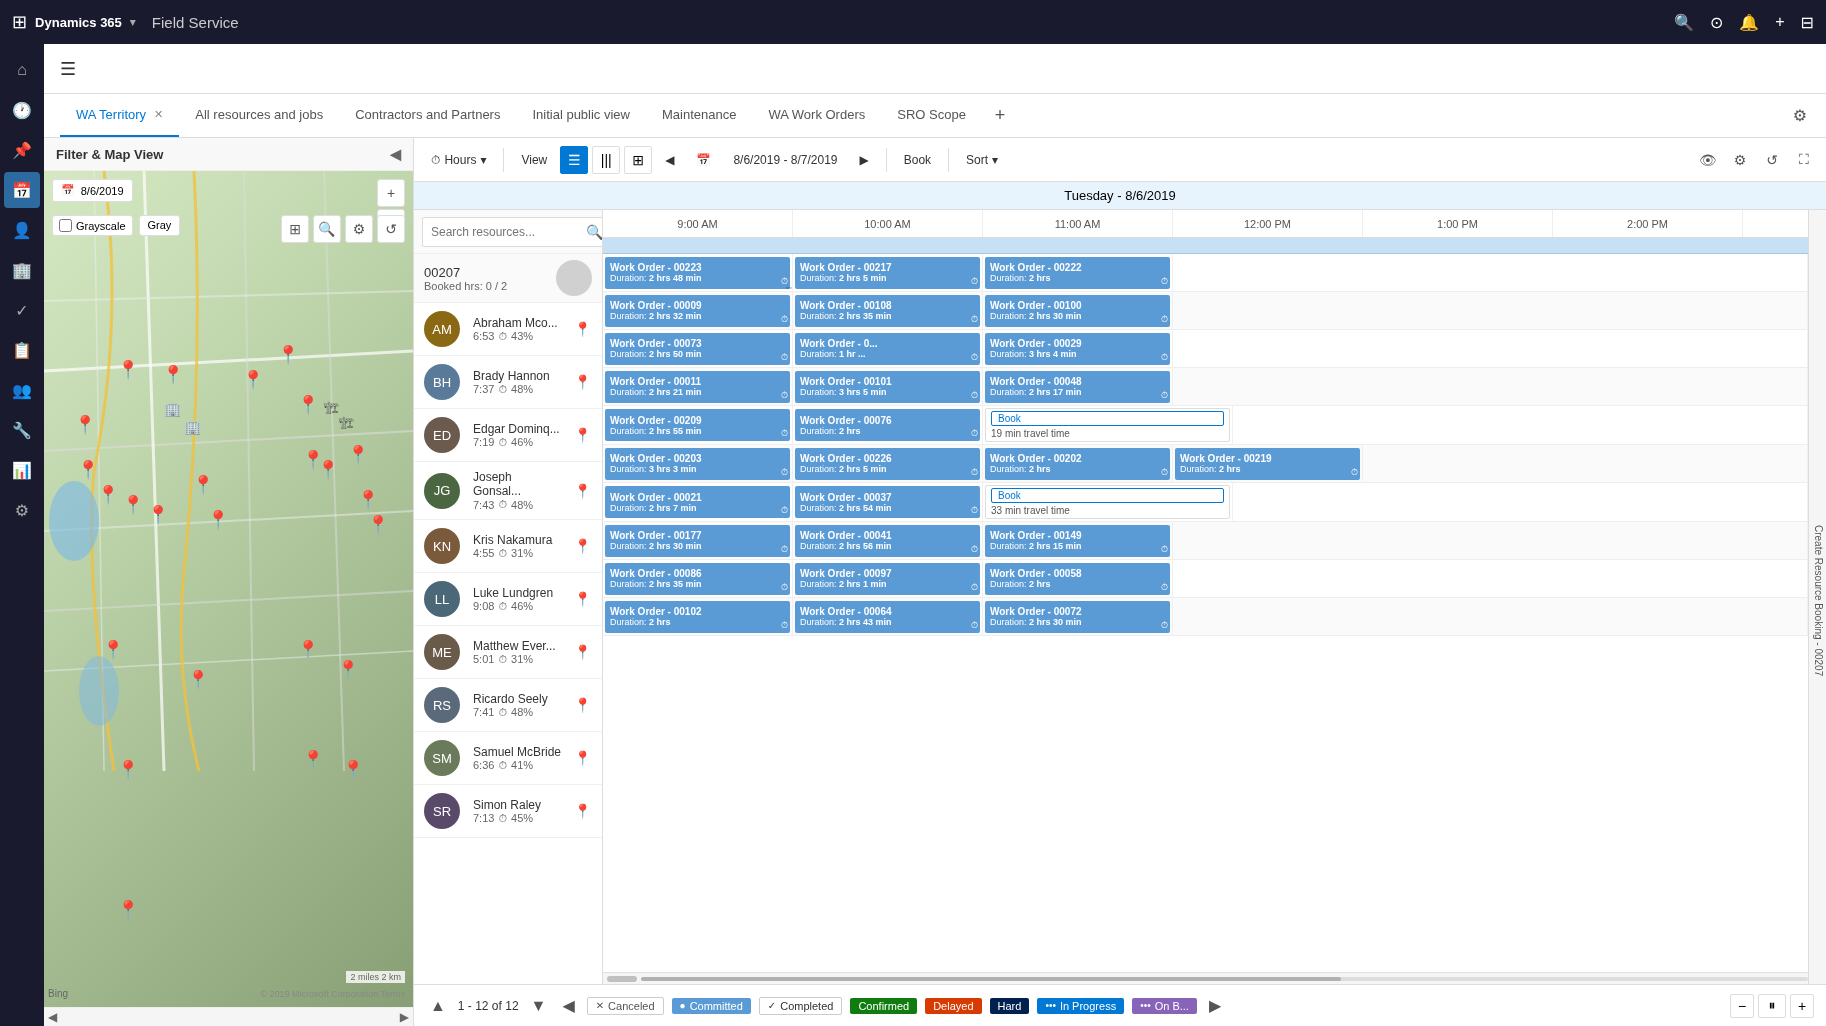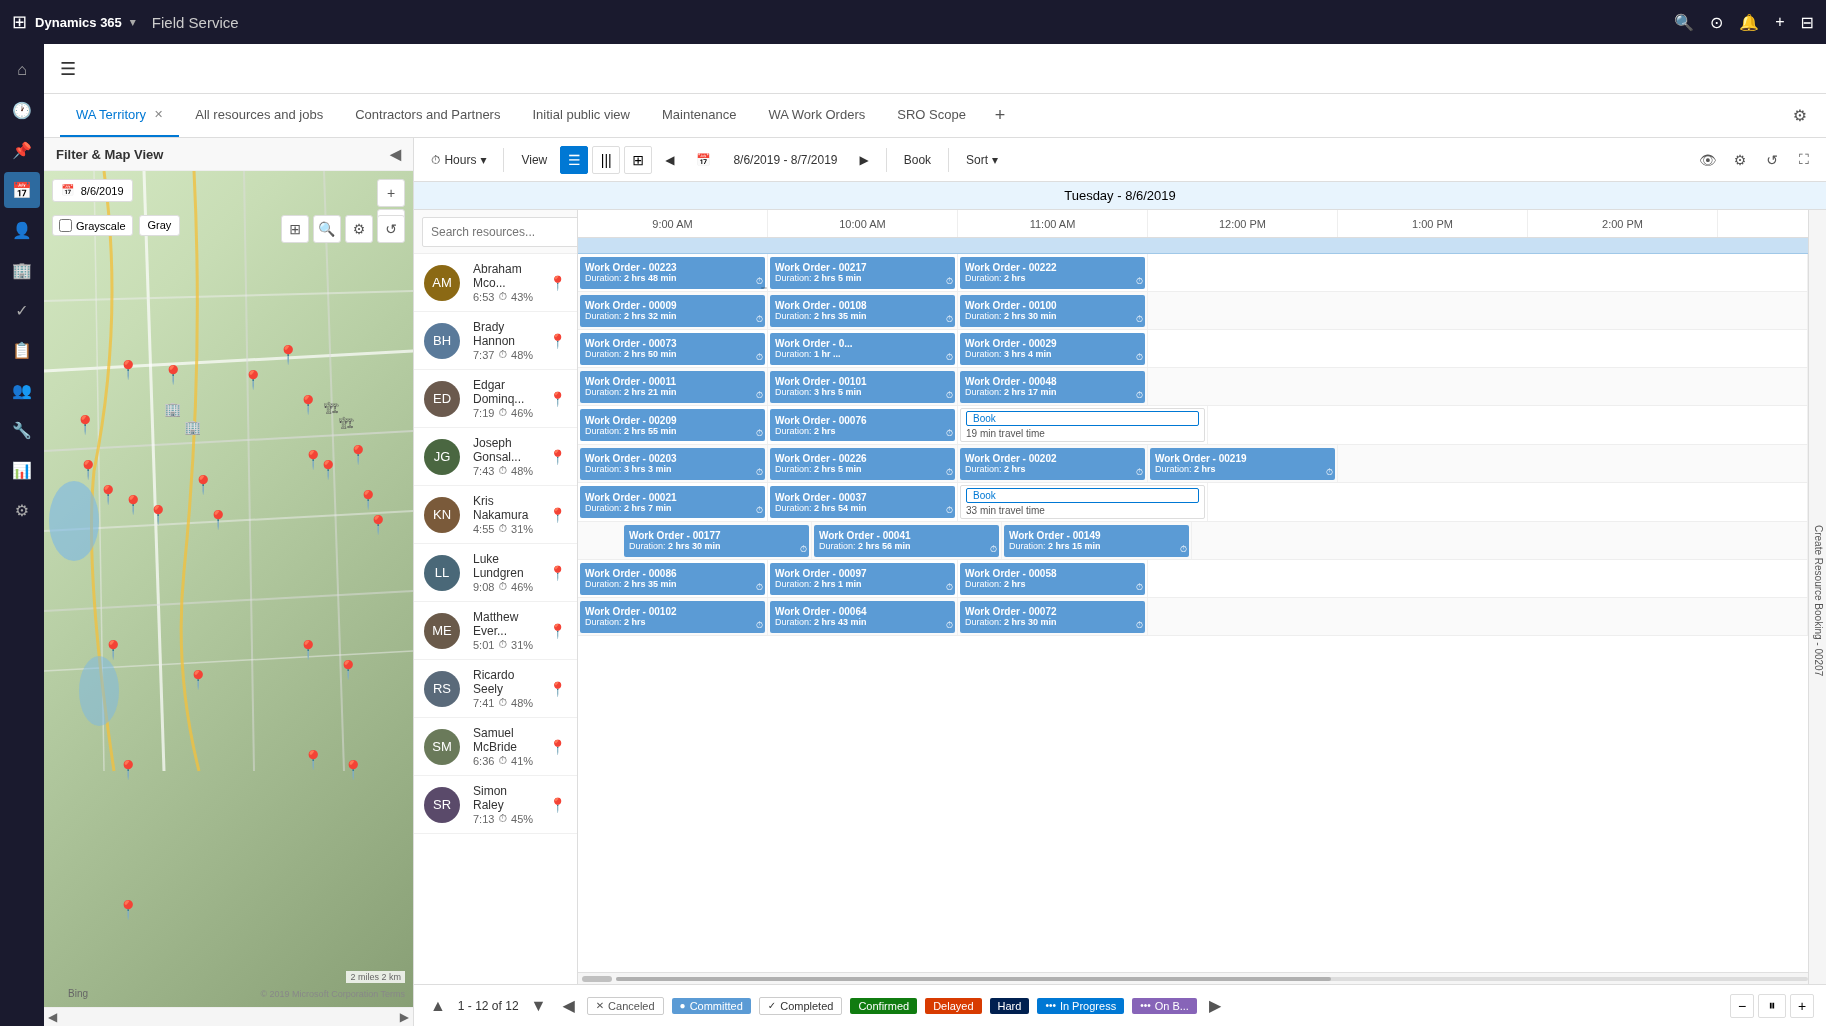--- a/index.html
+++ b/index.html
@@ -157,21 +157,21 @@
     }
     .map-image {
       width: 100%;
       height: 100%;
       background: linear-gradient(135deg, #d4e8c2 0%, #c8ddb5 20%, #b8cfa5 40%, #a8bf95 60%, #98af85 80%, #889f75 100%);
       position: relative;
     }
     .bing-logo {
       position: absolute;
       bottom: 8px;
-      left: 24px;
+      left: 4px;
       font-size: 10px;
       color: #666;
     }
     .map-copyright {
       position: absolute;
       bottom: 8px;
       right: 8px;
       font-size: 9px;
       color: #888;
     }
@@ -668,30 +668,37 @@
             <div class="toolbar-icon-btn">⛶</div>
           </div>
         </div>
 
         <div class="date-header">
           <span>Tuesday - 8/6/2019</span>
         </div>
 
         <div style="display:flex; flex:1; overflow:hidden;">
 
-          <div style="width:164px; flex-shrink:0; display:flex; flex-direction:column; border-right:1px solid #ddd; overflow:hidden;">
+          <div style="width:189px; flex-shrink:0; display:flex; flex-direction:column; border-right:1px solid #ddd; overflow:hidden;">
 
             <div class="resource-search-area">
               <div class="search-input-wrapper">
                 <input type="text" class="search-input" placeholder="Search resources..." style="">
                 <span class="search-icon">🔍</span>
               </div>
 
             </div>
 
+            <div class="resource-item-special">
+              <div>
+                <div class="resource-num">00207</div>
+                <div class="resource-booked">Booked hrs: 0 / 2</div>
+              </div>
+              <div class="resource-circle"></div>
+            </div>
 
             <div class="resource-list">
               <div class="resource-item">
                 <div class="resource-avatar" style="background:#8b6914;">AM</div>
                 <div class="resource-info">
                   <div class="resource-name">Abraham Mco...</div>
                   <div class="resource-meta">
                     <span>6:53</span>
                     <span>⏱</span>
                     <span>43%</span>
@@ -1014,21 +1021,21 @@
                 <div class="sched-cell" style="min-width:250px; flex-direction:column; align-items:stretch;">
                   <div class="travel-block">
                     <div class="book-mini-btn">Book</div>
                     <div style="font-size:10px; color:#555; margin-top:2px;">33 min travel time</div>
                   </div>
                 </div>
                 <div class="sched-cell" style="flex:1;"></div>
               </div>
 
               <div class="sched-row">
-                <div class="sched-cell" style="min-width:190px;margin-left:44px;">
+                <div class="sched-cell" style="min-width:190px;">
                   <div class="wo-block">
                     <div class="wo-title">Work Order - 00177</div>
                     <div class="wo-dur">Duration: <strong>2 hrs 30 min</strong></div>
                     <span class="wo-clock">⏱</span>
                   </div>
                 </div>
                 <div class="sched-cell" style="min-width:190px;">
                   <div class="wo-block">
                     <div class="wo-title">Work Order - 00041</div>
                     <div class="wo-dur">Duration: <strong>2 hrs 56 min</strong></div>

